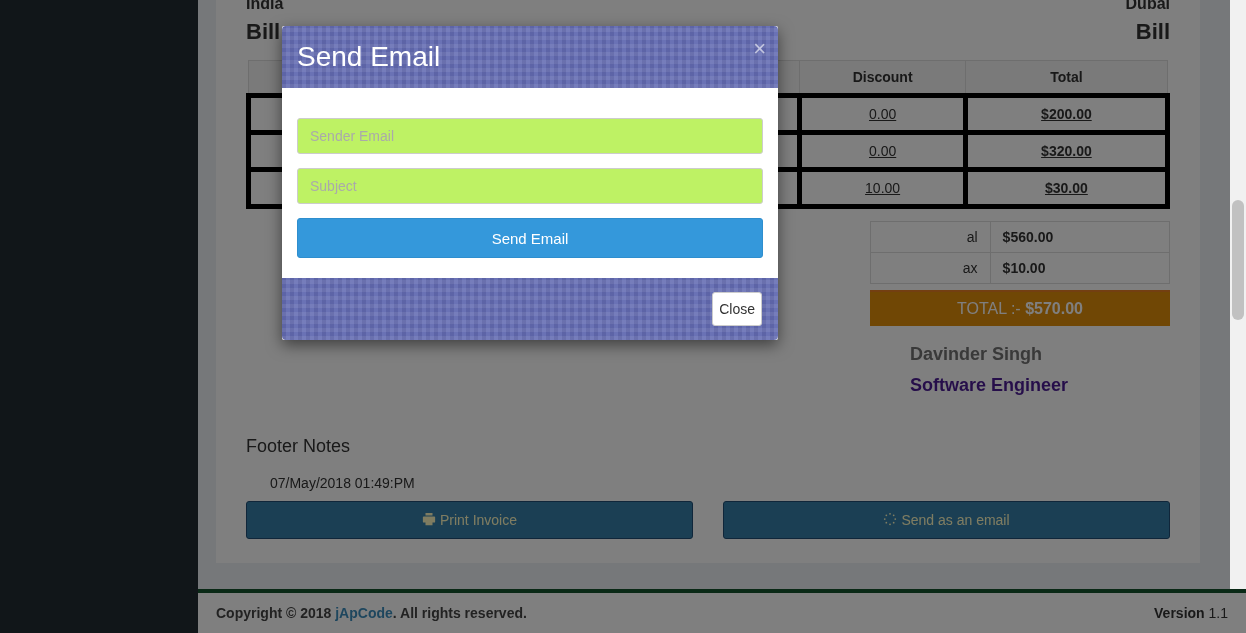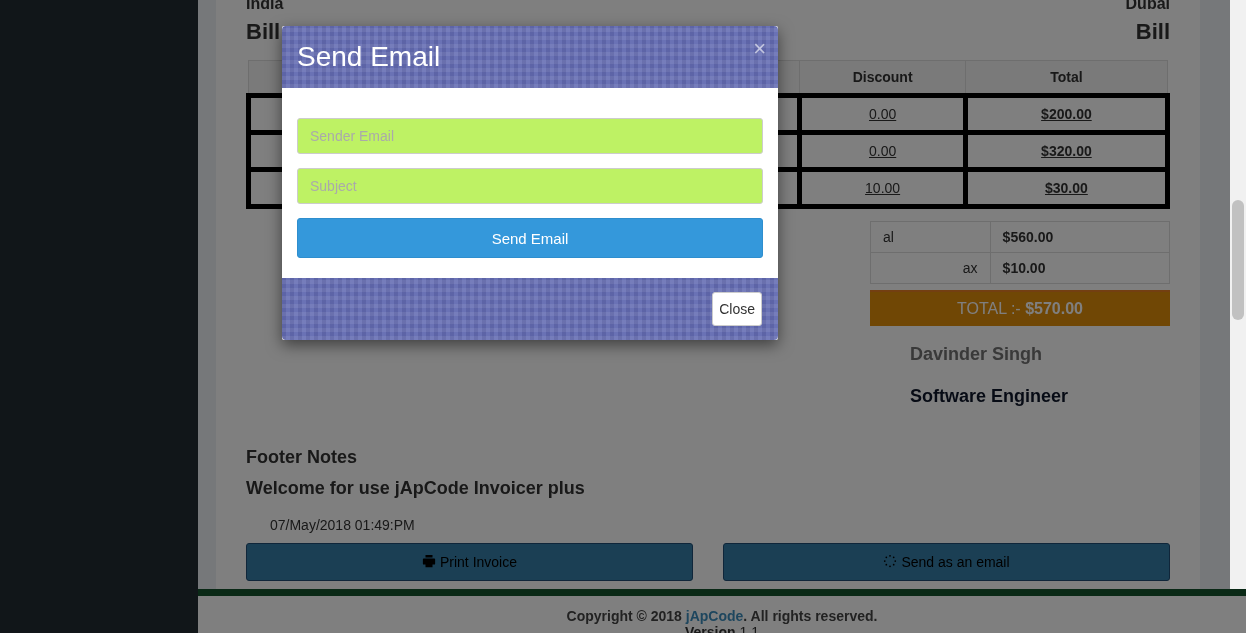--- a/index.html
+++ b/index.html
@@ -76,58 +76,57 @@
 }
 .signature {
   float: right;
   clear: right;
   width: 300px;
   text-align: left;
   margin-top: 18px;
   padding-left: 40px;
 }
 .signature .name { font-weight: 700; font-size: 18px; color:#737373; }
-.signature .title { font-weight: 700; font-size: 18px; color:#0f172a; margin-top: 21px;}
+.signature .title { font-weight: 700; font-size: 18px; color:#4c1d95; margin-top: 10px;}
 .footer-notes { clear: both; padding-top: 40px; }
-.footer-notes h4 { font-size: 18px; font-weight:700; margin-bottom: 10px; color:#333;}
+.footer-notes h4 { font-size: 18px; font-weight:400; margin-bottom: 10px; color:#333;}
 .footer-notes p { font-size: 18px; font-weight:700; color:#333;}
 .timestamp { margin: 18px 0 8px 24px; color: #333; }
 .action-row { display: flex; gap: 30px; margin: 10px 0 24px; }
 .btn {
   display: inline-flex;
   align-items: center;
   justify-content: center;
   gap: 4px;
   border: 1px solid transparent;
   border-radius: 3px;
   padding: 8px 12px;
   cursor: pointer;
   font-size: 14px;
   background: #fff;
 }
 .btn-primary {
   background: #367fa9;
   border-color: #204d74;
-  color: #000000;
+  color: #fef9c3;
   flex: 1;
   height: 38px;
 }
 .print-icon, .spinner-icon { width:14px; height:14px; display:inline-block; }
 .page-footer {
   position: absolute;
   left: 198px; right: 0; bottom: 0;
   height: 44px;
   background: #fff;
-  border-top: 7px solid #14532d;
+  border-top: 4px solid #14532d;
   padding: 12px 18px;
   display: flex;
   justify-content: space-between;
   align-items: center;
   color: #444;
-  flex-direction: column;
 }
 .page-footer a { color: #3c8dbc; text-decoration: none; }
 .version { color:#333; }
 
 
 .modal-backdrop {
   position: absolute;
   inset: 0;
   background: rgba(0,0,0,0.5);
   z-index: 1040;
@@ -269,21 +268,21 @@
           <td>10.00</td>
           <td style="font-weight:700;">$30.00</td>
         </tr>
       </tbody>
     </table>
 
     <div class="totals-block">
       <table>
         <tbody>
             <tr>
-          <td style="width:40%;">al</td>
+          <td style="width:40%;text-align:right;">al</td>
           <td style="font-weight:700;">$560.00</td>
         </tr>
         <tr>
           <td style="text-align:right;">ax</td>
           <td style="font-weight:700;">$10.00</td>
         </tr>
       </tbody>
         </table>
     </div>
 
@@ -292,21 +291,20 @@
       <span style="font-weight:700;">$570.00</span>
     </div>
 
     <div class="signature">
       <div class="name">Davinder Singh</div>
       <div class="title">Software Engineer</div>
     </div>
 
     <div class="footer-notes">
       <h4>Footer Notes</h4>
-      <p>Welcome for use jApCode Invoicer plus</p>
     </div>
 
     <div class="timestamp">07/May/2018 01:49:PM</div>
 
     <div class="action-row">
       <button class="btn btn-primary">
         <span>
           <svg class="print-icon" viewBox="0 0 16 16" fill="currentColor">
               <path d="M4 1h8v3H4zM2 5h12a1 1 0 011 1v5a1 1 0 01-1 1h-2v3H4v-3H2a1 1 0 01-1-1V6a1 1 0 011-1zm3 6h6v3H5z"></path>
             </svg>

